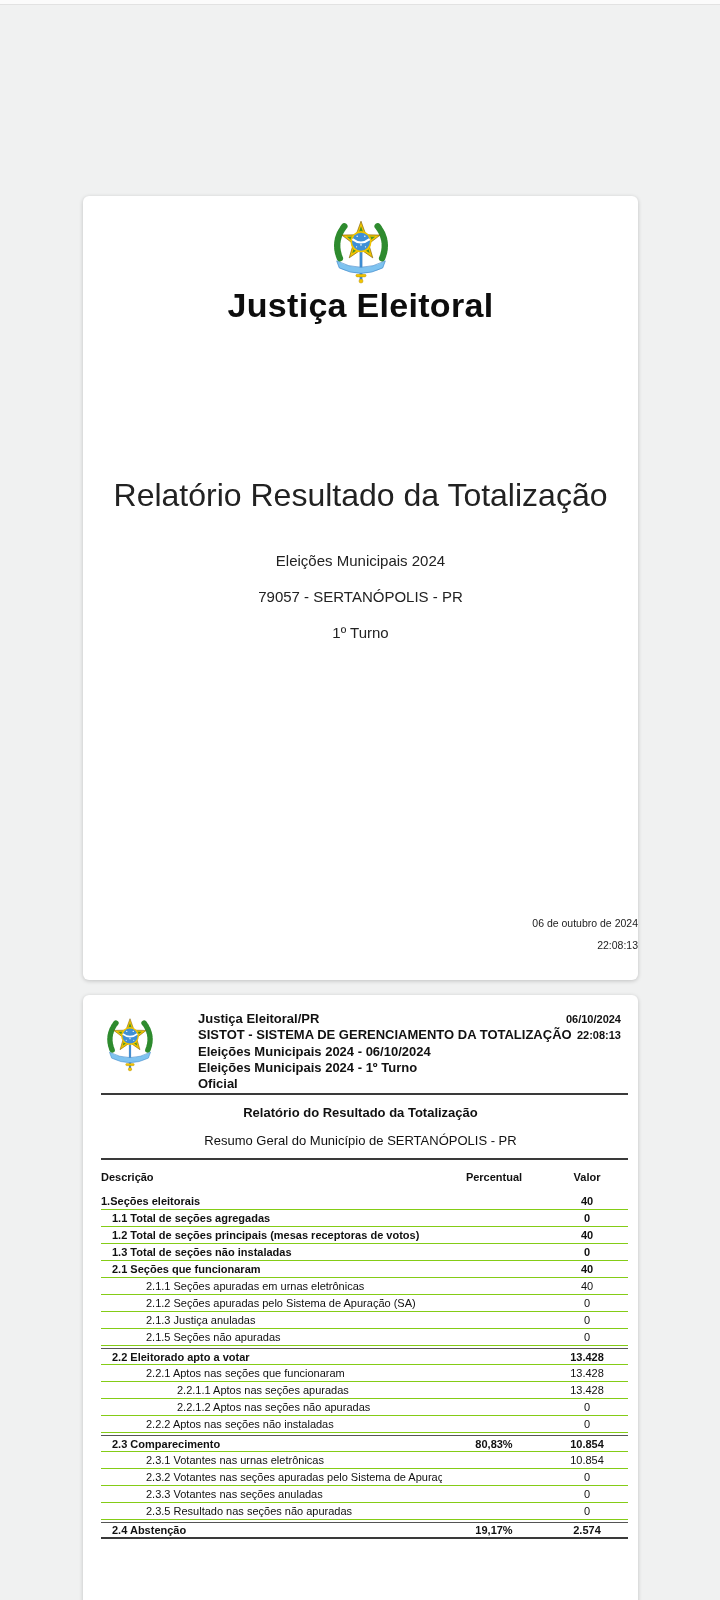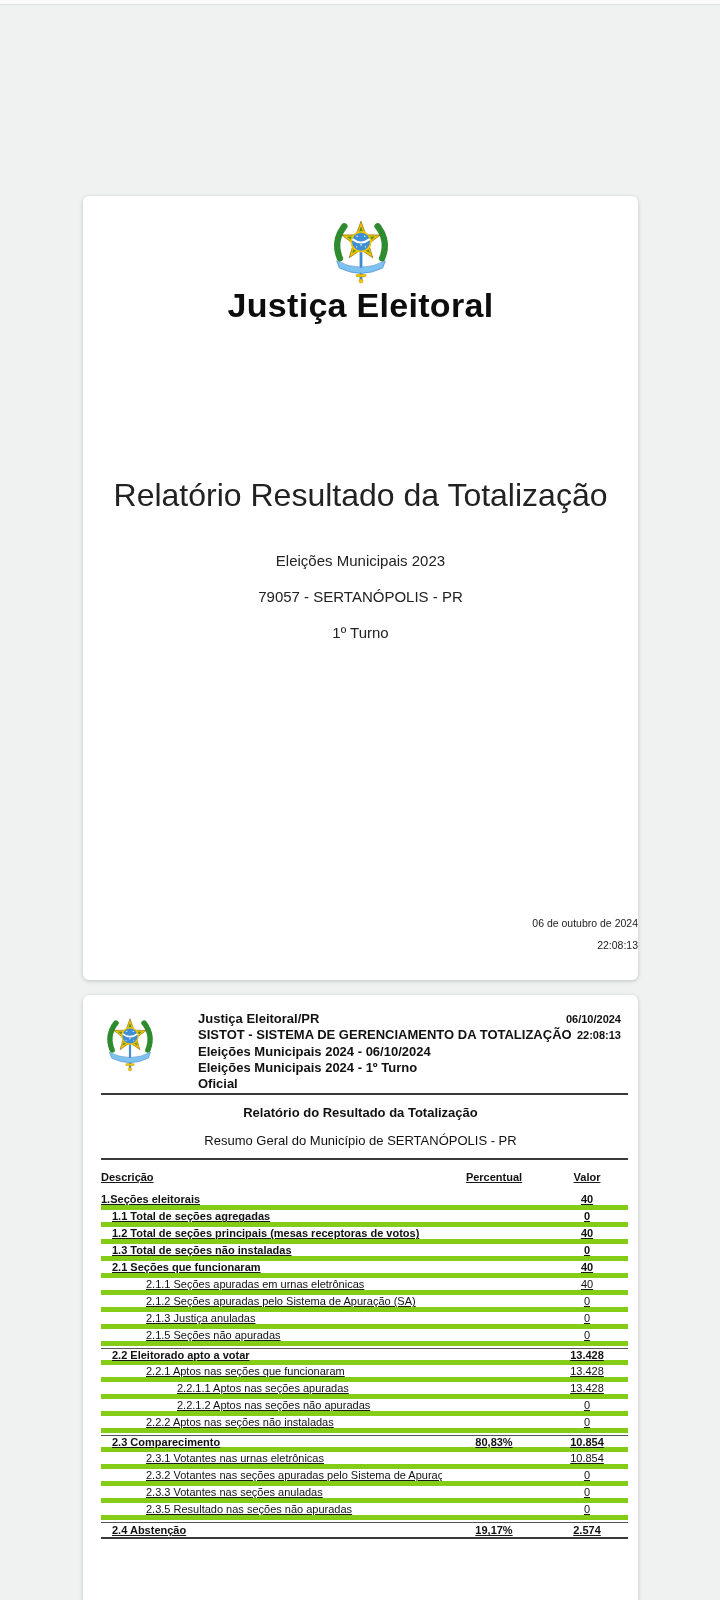--- a/index.html
+++ b/index.html
@@ -30,27 +30,27 @@
   .emblem-sm{position:absolute;left:20px;top:15px;width:54px;height:66px;}
   .p2-header-text{margin-left:97px;font-size:13px;font-weight:bold;line-height:16.3px;color:#111;}
   .p2-header-dates{position:absolute;right:17px;top:16px;text-align:right;
     font-size:11px;font-weight:bold;line-height:16.3px;color:#111;}
   .rule{margin-left:18px;margin-right:10px;border-top:2px solid #3a3a3a;height:0;}
   .rule-1{margin-top:1px;}
   .rule-2{margin-top:10px;}
   .p2-title{text-align:center;font-size:13px;font-weight:bold;margin-top:10px;color:#111;}
   .p2-subtitle{text-align:center;font-size:13px;margin-top:13px;color:#111;}
 
-  .tbl{margin:0 10px 0 18px;text-decoration:underline;}
+  .tbl{margin:0 10px 0 18px;}
   .thead{display:flex;align-items:center;height:33px;font-size:11px;font-weight:bold;color:#111;}
   .c-desc{flex:1;min-width:0;white-space:nowrap;overflow:hidden;}
   .c-pct{width:104px;text-align:center;}
   .c-val{width:82px;text-align:center;}
   .trow{display:flex;align-items:center;height:17px;box-sizing:border-box;
-    border-bottom:5px solid #84cc16;font-size:11px;color:#111;}
+    border-bottom:1px solid #84cc16;font-size:11px;color:#111;}
   .trow.bold{font-weight:bold;}
   .trow.brk{border-top:1px solid #555;margin-top:2px;}
   .trow:last-child{border-bottom-width:2px;border-bottom-color:#3a3a3a;}
   .trow.lv0 .c-desc{padding-left:0;}
   .trow.lv1 .c-desc{padding-left:11px;}
   .trow.lv2 .c-desc{padding-left:45px;}
   .trow.lv3 .c-desc{padding-left:76px;}
 </style>
 </head>
 <body>
@@ -75,21 +75,21 @@
       <circle cx="56" cy="37.5" r="1.1" fill="#fff"></circle>
     <circle cx="50" cy="51" r="1.2" fill="#fff"></circle>
       <circle cx="43" cy="54" r="1" fill="#fff"></circle>
       <circle cx="57" cy="54" r="1" fill="#fff"></circle>
   </svg>
 
   <div class="p1-title">Justiça Eleitoral</div>
   <div class="p1-report-title">Relatório Resultado da Totalização</div>
 
   <div class="p1-subtitles">
-    <div>Eleições Municipais 2023</div>
+    <div>Eleições Municipais 2024</div>
     <div>79057 - SERTANÓPOLIS - PR</div>
     <div>1º Turno</div>
   </div>
 
   <div class="p1-footer">
     <div>06 de outubro de 2024</div>
     <div>22:08:13</div>
   </div>
 </div>
 

